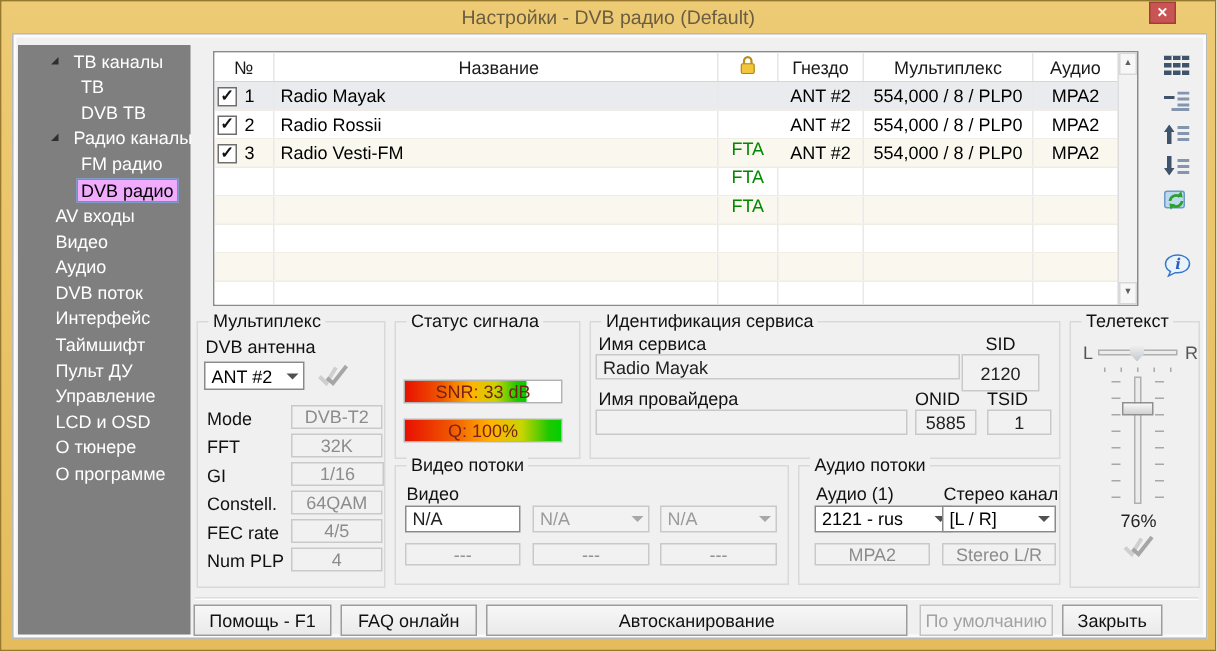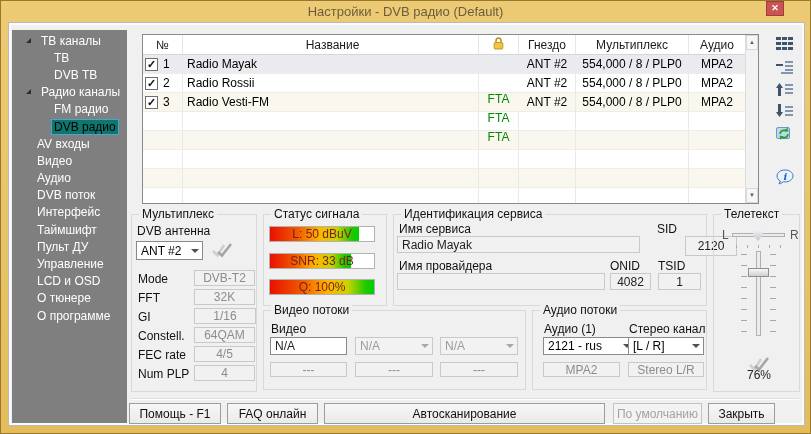--- a/index.html
+++ b/index.html
@@ -5,26 +5,26 @@
 * { box-sizing: border-box; margin: 0; padding: 0; }
 body { width: 811px; height: 434px; font-family: "Liberation Sans", sans-serif; font-size: 12px; color: #000; }
 .window { position: relative; width: 811px; height: 434px; background: linear-gradient(180deg,#edca74,#e4bc5c); border: 1px solid #96782e; overflow: hidden; }
 .titlebar { position: absolute; left: 0; top: 0; right: 0; height: 21px; text-align: center; line-height: 21px; font-size: 13px; color: #6a5d40; }
 .close-btn { position: absolute; top: 0; right: 26px; width: 18px; height: 15px; background: #c85454; border: 1px solid #a53c3c; color: #fff; font-size: 9px; line-height: 13px; text-align: center; cursor: pointer; font-weight: bold; }
 .dialog { position: absolute; left: 7px; top: 21px; width: 797px; height: 404px; background: #f0f0f0; border: 1px solid #b9b9b9; box-shadow: inset 0 0 0 2px #fbfbfb; }
 
 
 .sidebar { position: absolute; left: 11px; top: 29px; width: 115px; height: 393px; background: #7f7f7f; padding-top: 2px; }
 .tree-item { height: 17.2px; display: flex; align-items: center; color: #fff; cursor: pointer; white-space: nowrap; }
-.tree-item.parent { padding-left: 14px; align-items: center; }
+.tree-item.parent { padding-left: 22px; align-items: center; }
 .tree-item.top { padding-left: 22px; }
 .tree-item.child { padding-left: 39px; }
 .tw { width: 0; height: 0; border-left: 5px solid transparent; border-bottom: 5px solid #2e2e2e; margin-right: 7px; margin-bottom: 1px; }
 .lbl { padding: 1px 3px; }
-.lbl.sel { background: #0f766e; border: 1px solid #49a3d3; color: #000; padding: 0 2px; }
+.lbl.sel { background: #f0abfc; border: 1px solid #49a3d3; color: #000; padding: 0 2px; }
 
 
 .grid { position: absolute; left: 141px; top: 33px; width: 617px; height: 170px; background: #fff; border: 1px solid #8a8a8a; overflow: hidden; }
 .thead { display: flex; height: 20px; width: 602px; background: #fff; border-bottom: 1px solid #d5d5d5; }
 .th { display: flex; align-items: center; justify-content: center; border-right: 1px solid #e6e6e6; color: #1a1a1a; }
 .trow { display: flex; height: 19px; width: 602px; border-bottom: 1px solid #f0ede6; }
 .td { display: flex; align-items: center; border-right: 1px solid #e9e9e9; }
 .c1 { width: 40px; } .c2 { width: 296px; padding-left: 4px; } .c3 { width: 40px; justify-content: center; }
 .c4 { width: 57px; justify-content: center; } .c5 { width: 113px; justify-content: center; } .c6 { width: 56px; justify-content: center; border-right: none; }
 .row-sel { background: #e9ebee; } .row-white { background: #fff; } .row-cream { background: #faf7ee; }
@@ -59,21 +59,21 @@
 .sbar-fill { position: absolute; top: 0; bottom: 0; left: 0; background: linear-gradient(90deg,#e81000 0%,#f05800 30%,#ffb400 55%,#c8d400 75%,#20c800 92%,#00d000 100%); }
 .sbar-label { position: absolute; inset: 0; display: flex; align-items: center; justify-content: center; color: #7a2018; }
 
 
 .htrack { position: absolute; left: 731px; top: 232px; width: 53px; height: 4px; background: #ececec; border: 1px solid #b0b0b0; cursor: pointer; }
 .hthumb { position: absolute; left: 752px; top: 228px; width: 10px; height: 12px; background: linear-gradient(#f4f4f4,#c2c8ce); clip-path: polygon(0 0,100% 0,100% 55%,50% 100%,0 55%); cursor: pointer; }
 .htick { position: absolute; width: 1px; height: 3px; background: #a8a8a8; top: 244px; }
 .vtrack { position: absolute; left: 755px; top: 250px; width: 5px; height: 85px; background: #ececec; border: 1px solid #b0b0b0; cursor: pointer; }
 .vthumb { position: absolute; left: 747px; top: 267px; width: 21px; height: 9px; background: linear-gradient(#f8f8f8,#d0d0d0); border: 1px solid #8f8f8f; cursor: pointer; }
 .vtick { position: absolute; width: 6px; height: 1px; background: #a8a8a8; }
-.vol-pct { position: absolute; left: 740px; top: 339px; width: 36px; text-align: center; color: #222; margin-top: 28px; }
+.vol-pct { position: absolute; left: 740px; top: 339px; width: 36px; text-align: center; color: #222; }
 
 
 .btn { position: absolute; top: 402px; height: 21px; background: linear-gradient(180deg,#f7f7f7,#eaeaea); border: 1px solid #9c9c9c; font-family: inherit; font-size: 12px; color: #111; cursor: pointer; }
 .btn.disabled { color: #a3a3a3; border-color: #c3c3c3; background: #f3f3f3; cursor: default; }
 .hr-line { position: absolute; left: 129px; top: 397px; width: 669px; height: 1px; background: #dedede; box-shadow: 0 1px 0 #fff; }
 .applycheck { position: absolute; }
 </style>
 </head>
 <body>
 
@@ -296,45 +296,41 @@
   <div class="flabel" style="left:137px;top:328px">Constell.</div>
   <div class="rofield" style="left:193px;top:326px;width:61px;height:16px">64QAM</div>
   <div class="flabel" style="left:137px;top:347px">FEC rate</div>
   <div class="rofield" style="left:193px;top:345px;width:61px;height:16px">4/5</div>
   <div class="flabel" style="left:137px;top:366px">Num PLP</div>
   <div class="rofield" style="left:193px;top:364px;width:61px;height:16px">4</div>
 
   <div class="group" style="left:262px;top:213px;width:124px;height:92px">
     <span class="group-label">Статус сигнала</span>
   </div>
-  <div class="sbar" style="top:225px">
-    <div class="sbar-fill" style="width: 86%;"></div>
-    <div class="sbar-label">L: 50 dBuV</div>
-  </div>
   <div class="sbar" style="top:252px">
     <div class="sbar-fill" style="width: 78%;"></div>
     <div class="sbar-label">SNR: 33 dB</div>
   </div>
   <div class="sbar" style="top:278px">
     <div class="sbar-fill" style="width: 100%;"></div>
     <div class="sbar-label">Q: 100%</div>
   </div>
 
   <div class="group" style="left:392px;top:213px;width:314px;height:92px">
     <span class="group-label">Идентификация сервиса</span>
   </div>
   <div class="flabel" style="left:398px;top:221px">Имя сервиса</div>
   <div class="flabel" style="left:656px;top:221px">SID</div>
   <div class="rofield dark" style="left:396px;top:235px;width:243px;height:17px">Radio Mayak</div>
-  <div class="rofield darkc" style="left:684px;top:235px;width:52px;height:20px">2120</div>
+  <div class="rofield darkc" style="left:640px;top:235px;width:52px;height:25px">2120</div>
   <div class="flabel" style="left:398px;top:258px">Имя провайдера</div>
   <div class="flabel" style="left:609px;top:258px">ONID</div>
   <div class="flabel" style="left:657px;top:258px">TSID</div>
   <div class="rofield dark" style="left:396px;top:272px;width:208px;height:17px"></div>
-  <div class="rofield darkc" style="left:609px;top:272px;width:41px;height:17px">4082</div>
+  <div class="rofield darkc" style="left:609px;top:272px;width:41px;height:17px">5885</div>
   <div class="rofield darkc" style="left:657px;top:272px;width:43px;height:17px">1</div>
 
   <div class="group" style="left:262px;top:309px;width:263px;height:80px">
     <span class="group-label">Видео потоки</span>
   </div>
   <div class="flabel" style="left:270px;top:321px">Видео</div>
   <div class="flabel gray" style="left:355px;top:321px">Телетекст (1)</div>
   <div class="flabel gray" style="left:440px;top:321px">Субтитры</div>
   <div class="tinput" style="left:269px;top:336px;width:77px;height:18px">N/A</div>
   <div class="combo disabled" style="left:354px;top:336px;width:78px;height:18px">

